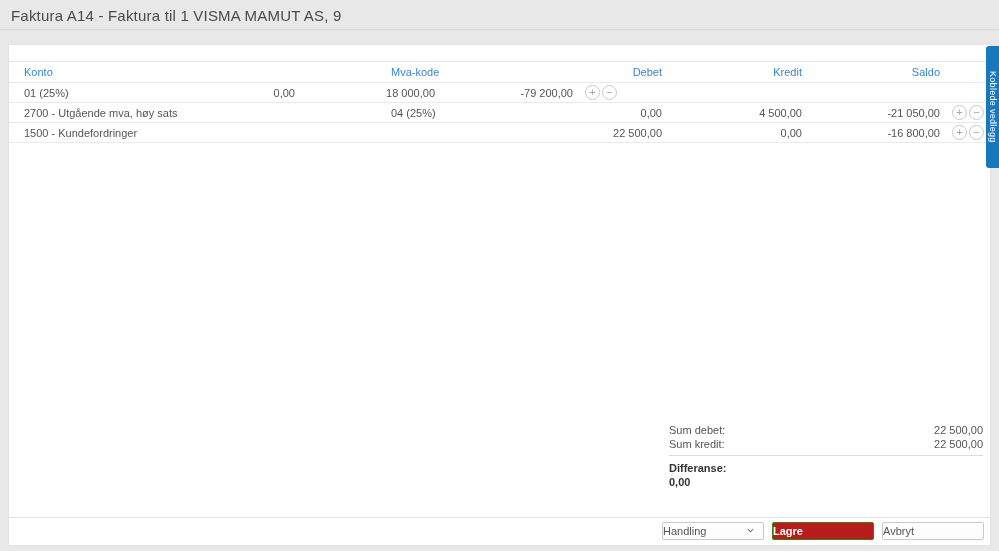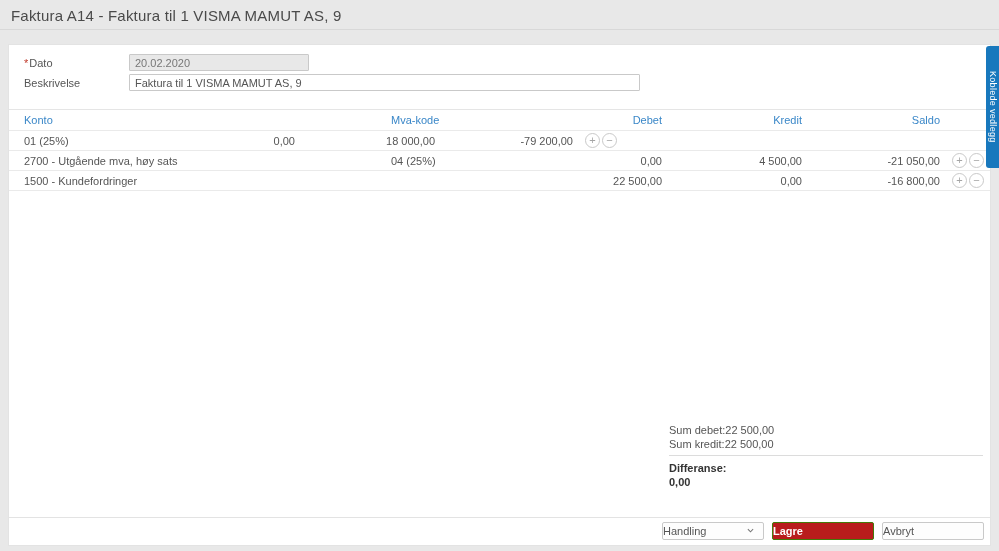--- a/index.html
+++ b/index.html
@@ -84,21 +84,21 @@
     user-select: none;
   }
   
   .spacer { flex: 1 1 auto; }
   .sums {
     width: 314px;
     margin-left: 660px;
     font-size: 11px;
     color: #555;
   }
-  .sum-row { display: flex; line-height: 14px; }
+  .sum-row { display: flex; justify-content: space-between; line-height: 14px; }
   .sum-divider { border-top: 1px solid #dcdcdc; margin: 4px 0 5px 0; }
   .sum-row.bold { font-weight: bold; color: #333; flex-direction: column; }
   
   .footer {
     margin-top: 28px;
     border-top: 1px solid #e3e3e3;
     padding: 4px 6px 5px 0;
     display: flex;
     justify-content: flex-end;
     gap: 8px;
@@ -147,30 +147,20 @@
 </style>
 </head>
 <body>
 
 <div class="page-header">
   <h1 class="page-title">Faktura A14  -  Faktura til 1 VISMA MAMUT AS, 9</h1>
 </div>
 
 <div class="panel">
 
-  <div class="form-area">
-    <div class="form-row">
-      <div class="form-label"><span class="req">*</span><span>Dato</span></div>
-      <input class="input date" type="text" readonly="" value="20.02.2020" style="">
-    </div>
-    <div class="form-row">
-      <div class="form-label"><span>Beskrivelse</span></div>
-      <input class="input desc" type="text" value="Faktura til 1 VISMA MAMUT AS, 9" style="">
-    </div>
-  </div>
 
   <div class="grid">
     <div class="grid-row grid-head">
       <div class="col-konto">Konto</div>
       <div class="col-mva">Mva-kode</div>
       <div class="col-debet">Debet</div>
       <div class="col-kredit">Kredit</div>
       <div class="col-saldo">Saldo</div>
       <div class="col-actions"></div>
     </div>

